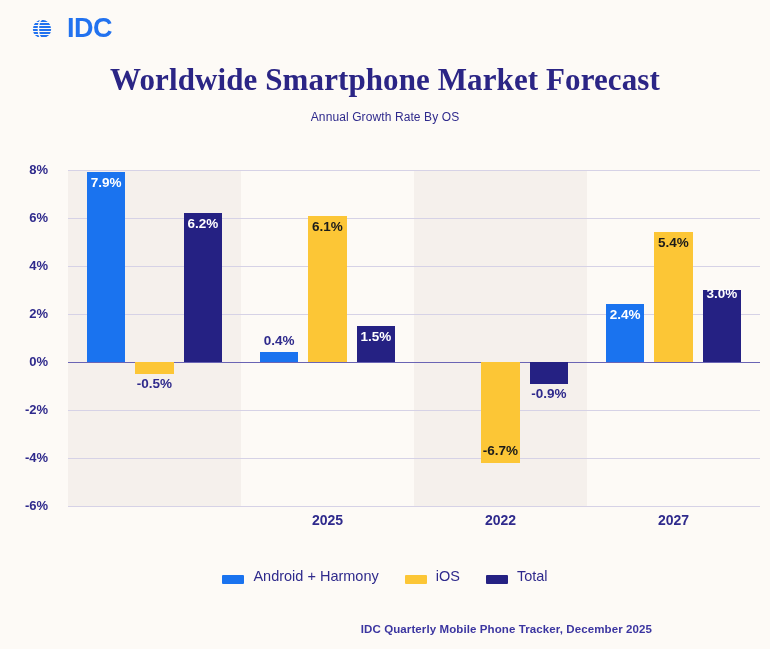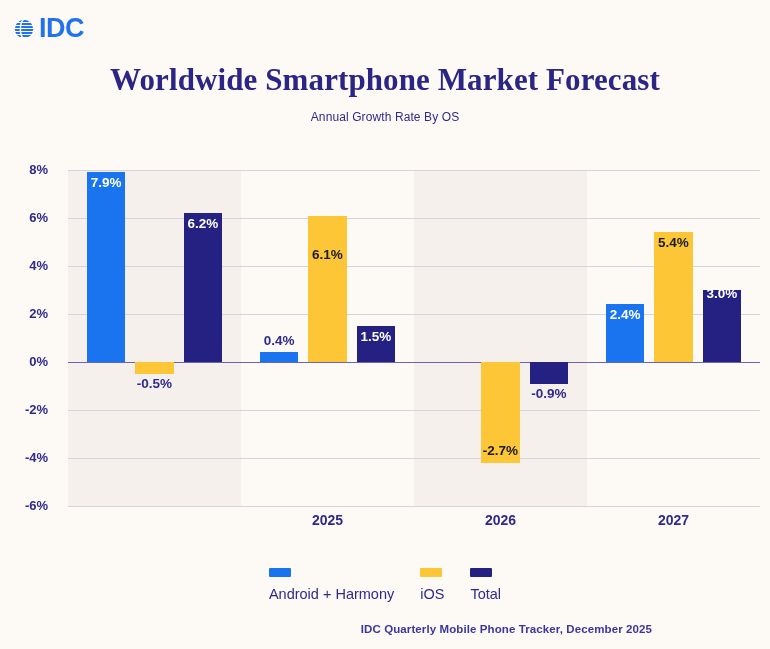--- a/index.html
+++ b/index.html
@@ -11,25 +11,25 @@
     height: 649px;
     background: #fdfaf6;
     font-family: "Liberation Sans", sans-serif;
     overflow: hidden;
     position: relative;
   }
 
   
   .logo {
     position: absolute;
-    left: 12px;
+    left: 30px;
     top: 15px;
     display: flex;
     align-items: center;
-    gap: 3px;
+    gap: 13px;
   }
   .logo-globe {
     width: 24px;
     height: 24px;
     display: block;
   }
   .logo-text {
     font-family: "Liberation Sans", sans-serif;
     font-size: 27px;
     font-weight: 700;
@@ -135,23 +135,22 @@
     top: 568px;
     left: 0;
     width: 770px;
     display: flex;
     justify-content: center;
     align-items: center;
     gap: 26px;
   }
   .legend-item {
     display: flex;
-    align-items: flex-start;
+    align-items: flex-end;
     gap: 9px;
-    flex-direction: column;
   }
   .legend-swatch {
     width: 22px;
     height: 9px;
     border-radius: 1px;
     display: block;
   }
   .legend-label {
     font-size: 14.5px;
     font-weight: 500;
@@ -213,36 +212,36 @@
       <div class="ytick" style="top: 144px;">2%</div>
       <div class="gridline zero" style="top: 192px;"></div>
       <div class="ytick" style="top: 192px;">0%</div>
       <div class="gridline" style="top: 240px;"></div>
       <div class="ytick" style="top: 240px;">-2%</div>
       <div class="gridline" style="top: 288px;"></div>
       <div class="ytick" style="top: 288px;">-4%</div>
       <div class="gridline" style="top: 336px;"></div>
       <div class="ytick" style="top: 336px;">-6%</div>
       <div class="xtick" style="left: 173px; width: 173px;">2025</div>
-      <div class="xtick" style="left: 346px; width: 173px;">2026</div>
+      <div class="xtick" style="left: 346px; width: 173px;">2022</div>
       <div class="xtick" style="left: 519px; width: 173px;">2027</div>
       <div class="bar" style="left: 18.684px; top: 2.4px; width: 38.752px; height: 189.6px; background: rgb(26, 115, 239);"></div>
       <div class="bar-label" style="left: 4.684px; width: 66.752px; top: 5.4px; color: rgb(255, 255, 255);">7.9%</div>
       <div class="bar" style="left: 67.124px; top: 192px; width: 38.752px; height: 12px; background: rgb(252, 198, 54);"></div>
       <div class="bar-label" style="left: 53.124px; width: 66.752px; top: 206px; color: rgb(47, 42, 140);">-0.5%</div>
       <div class="bar" style="left: 115.564px; top: 43.2px; width: 38.752px; height: 148.8px; background: rgb(37, 33, 131);"></div>
       <div class="bar-label" style="left: 101.564px; width: 66.752px; top: 46.2px; color: rgb(255, 255, 255);">6.2%</div>
       <div class="bar" style="left: 191.684px; top: 182.4px; width: 38.752px; height: 9.6px; background: rgb(26, 115, 239);"></div>
       <div class="bar-label" style="left: 177.684px; width: 66.752px; top: 163.4px; color: rgb(47, 42, 140);">0.4%</div>
       <div class="bar" style="left: 240.124px; top: 45.6px; width: 38.752px; height: 146.4px; background: rgb(252, 198, 54);"></div>
-      <div class="bar-label" style="left: 226.124px; width: 66.752px; top: 48.6px; color: rgb(27, 27, 27); margin-top: 28px;">6.1%</div>
+      <div class="bar-label" style="left: 226.124px; width: 66.752px; top: 48.6px; color: rgb(27, 27, 27);">6.1%</div>
       <div class="bar" style="left: 288.564px; top: 156px; width: 38.752px; height: 36px; background: rgb(37, 33, 131);"></div>
       <div class="bar-label" style="left: 274.564px; width: 66.752px; top: 159px; color: rgb(255, 255, 255);">1.5%</div>
       <div class="bar" style="left: 413.124px; top: 192px; width: 38.752px; height: 100.8px; background: rgb(252, 198, 54);"></div>
-      <div class="bar-label" style="left: 399.124px; width: 66.752px; top: 272.8px; color: rgb(27, 27, 27);">-2.7%</div>
+      <div class="bar-label" style="left: 399.124px; width: 66.752px; top: 272.8px; color: rgb(27, 27, 27);">-6.7%</div>
       <div class="bar" style="left: 461.564px; top: 192px; width: 38.752px; height: 21.6px; background: rgb(37, 33, 131);"></div>
       <div class="bar-label" style="left: 447.564px; width: 66.752px; top: 215.6px; color: rgb(47, 42, 140);">-0.9%</div>
       <div class="bar" style="left: 537.684px; top: 134.4px; width: 38.752px; height: 57.6px; background: rgb(26, 115, 239);"></div>
       <div class="bar-label" style="left: 523.684px; width: 66.752px; top: 137.4px; color: rgb(255, 255, 255);">2.4%</div>
       <div class="bar" style="left: 586.124px; top: 62.4px; width: 38.752px; height: 129.6px; background: rgb(252, 198, 54);"></div>
       <div class="bar-label" style="left: 572.124px; width: 66.752px; top: 65.4px; color: rgb(27, 27, 27);">5.4%</div>
       <div class="bar" style="left: 634.564px; top: 120px; width: 38.752px; height: 72px; background: rgb(37, 33, 131);"></div>
       <div class="bar-label" style="left: 620.564px; width: 66.752px; top: 116px; color: rgb(255, 255, 255);">3.0%</div>
     </div>
 </div>

